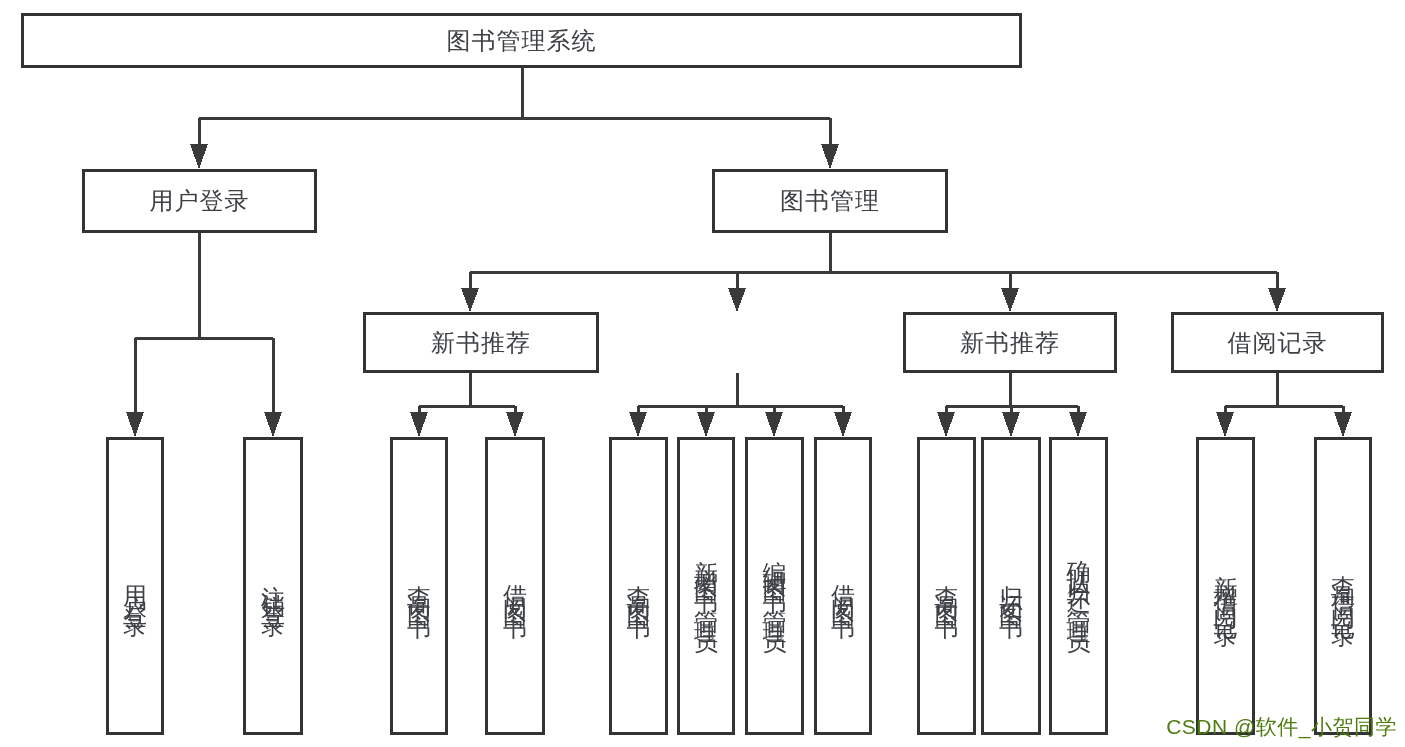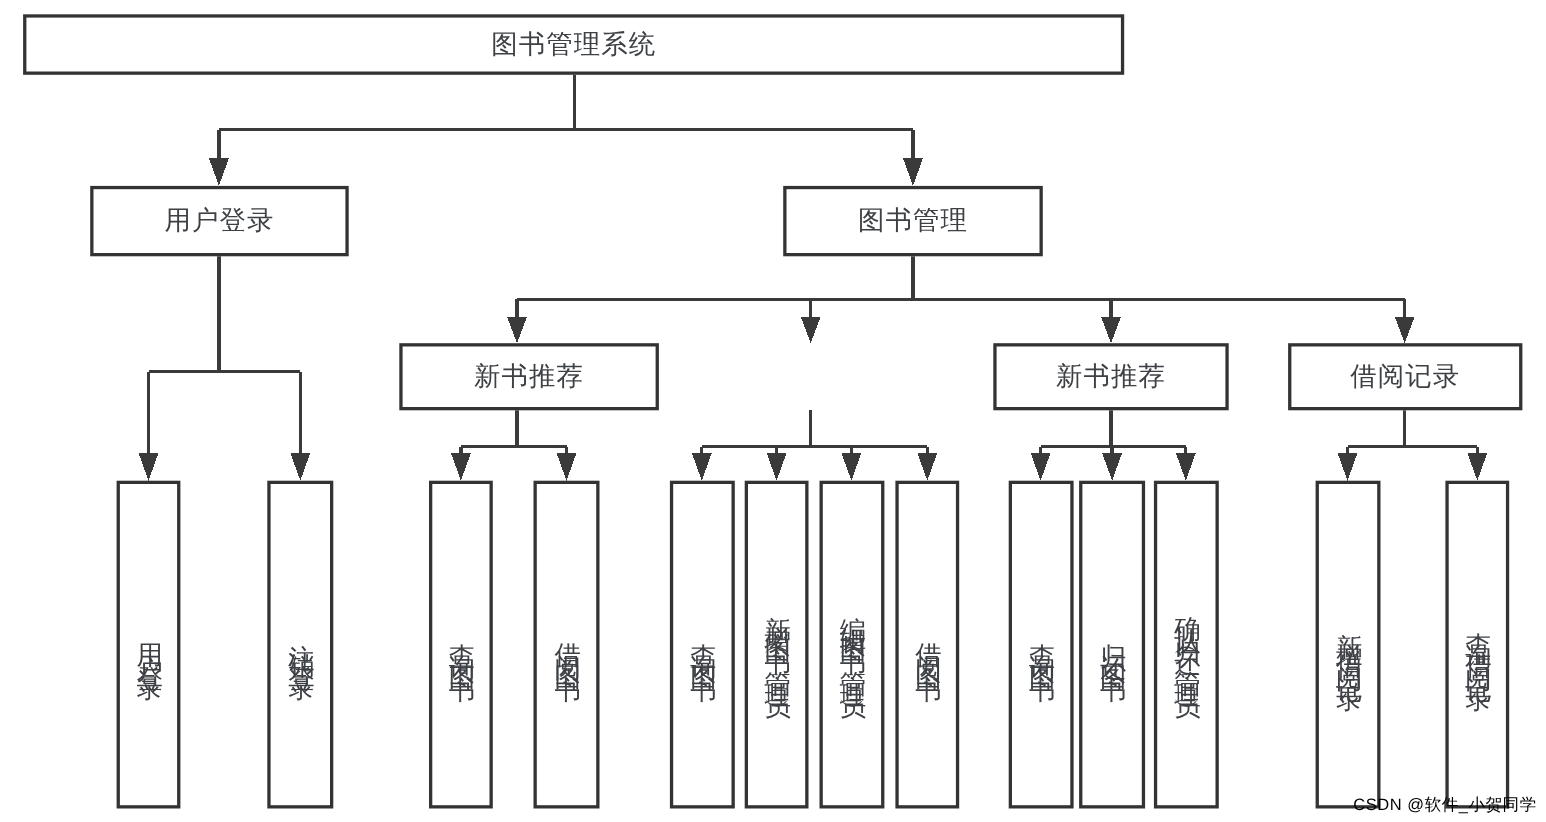--- a/index.html
+++ b/index.html
@@ -23,22 +23,22 @@
   .vbox span{
     writing-mode:vertical-rl;
     text-orientation:mixed;
     letter-spacing:10px;
     white-space:nowrap;
   }
   .watermark{
     position:absolute;
     right:8px;
     bottom:6px;
-    color:#000000;
-    font-size:15px;
+    color:#4d7c0f;
+    font-size:21px;
     letter-spacing:0.5px;
     white-space:nowrap;
   }
 </style>
 </head>
 <body>
 
 <div class="stage">
 
   <svg class="wires" viewBox="0 0 1405 747" shape-rendering="crispEdges">

